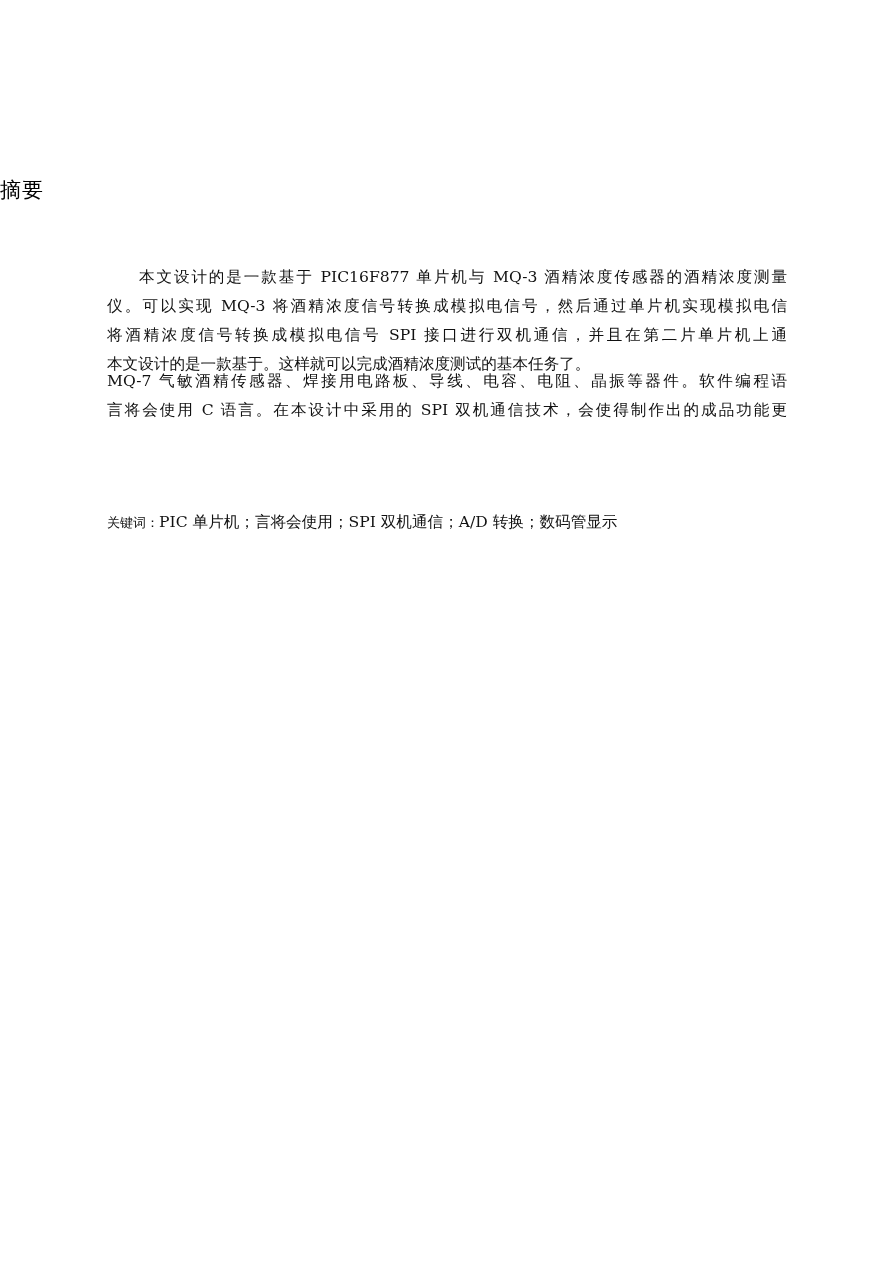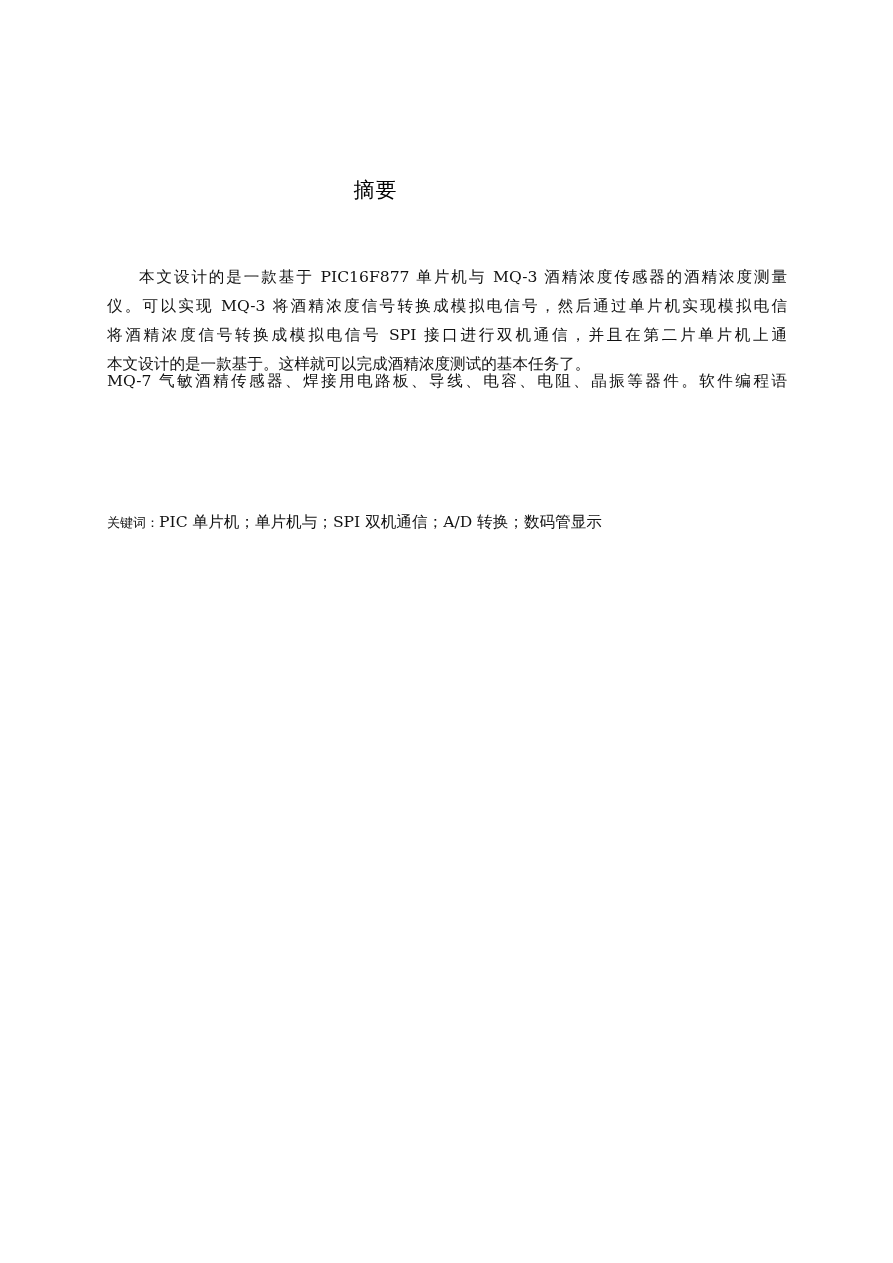--- a/index.html
+++ b/index.html
@@ -18,23 +18,22 @@
       position: absolute;
       left: 0;
       top: 0;
       width: 893px;
       height: 1263px;
       background: #ffffff;
     }
     .title {
       position: absolute;
       top: 172px;
-      left: 16px;
+      left: 0;
       width: 719px;
-      text-align: center;
       font-family: "DejaVu Sans", "Liberation Sans", sans-serif;
       font-size: 21px;
       line-height: 36px;
       letter-spacing: 1px;
     }
     .body {
       position: absolute;
       left: 107px;
       width: 680px;
       font-family: "DejaVu Serif", "Liberation Serif", serif;
@@ -81,19 +80,20 @@
 
   <div class="body para1">
     <span class="line indent">本文设计的是一款基于 PIC16F877 单片机与 MQ-3 酒精浓度传感器的酒精浓度测量</span>
     <span class="line">仪。可以实现 MQ-3 将酒精浓度信号转换成模拟电信号，然后通过单片机实现模拟电信</span>
     <span class="line">将酒精浓度信号转换成模拟电信号 SPI 接口进行双机通信，并且在第二片单片机上通</span>
     <span class="line last">本文设计的是一款基于。这样就可以完成酒精浓度测试的基本任务了。</span>
   </div>
 
   <div class="body para2">
     <span class="line">MQ-7 气敏酒精传感器、焊接用电路板、导线、电容、电阻、晶振等器件。软件编程语</span>
+    <span class="line">言将会使用 C 语言。在本设计中采用的 SPI 双机通信技术，会使得制作出的成品功能更</span>
   </div>
 
   <div class="keywords">
-    <span class="kw-label">关键词：</span><span>PIC 单片机；单片机与；SPI 双机通信；A/D 转换；数码管显示</span>
+    <span class="kw-label">关键词：</span><span>PIC 单片机；言将会使用；SPI 双机通信；A/D 转换；数码管显示</span>
   </div>
 
 </div>
 
 </body></html>

